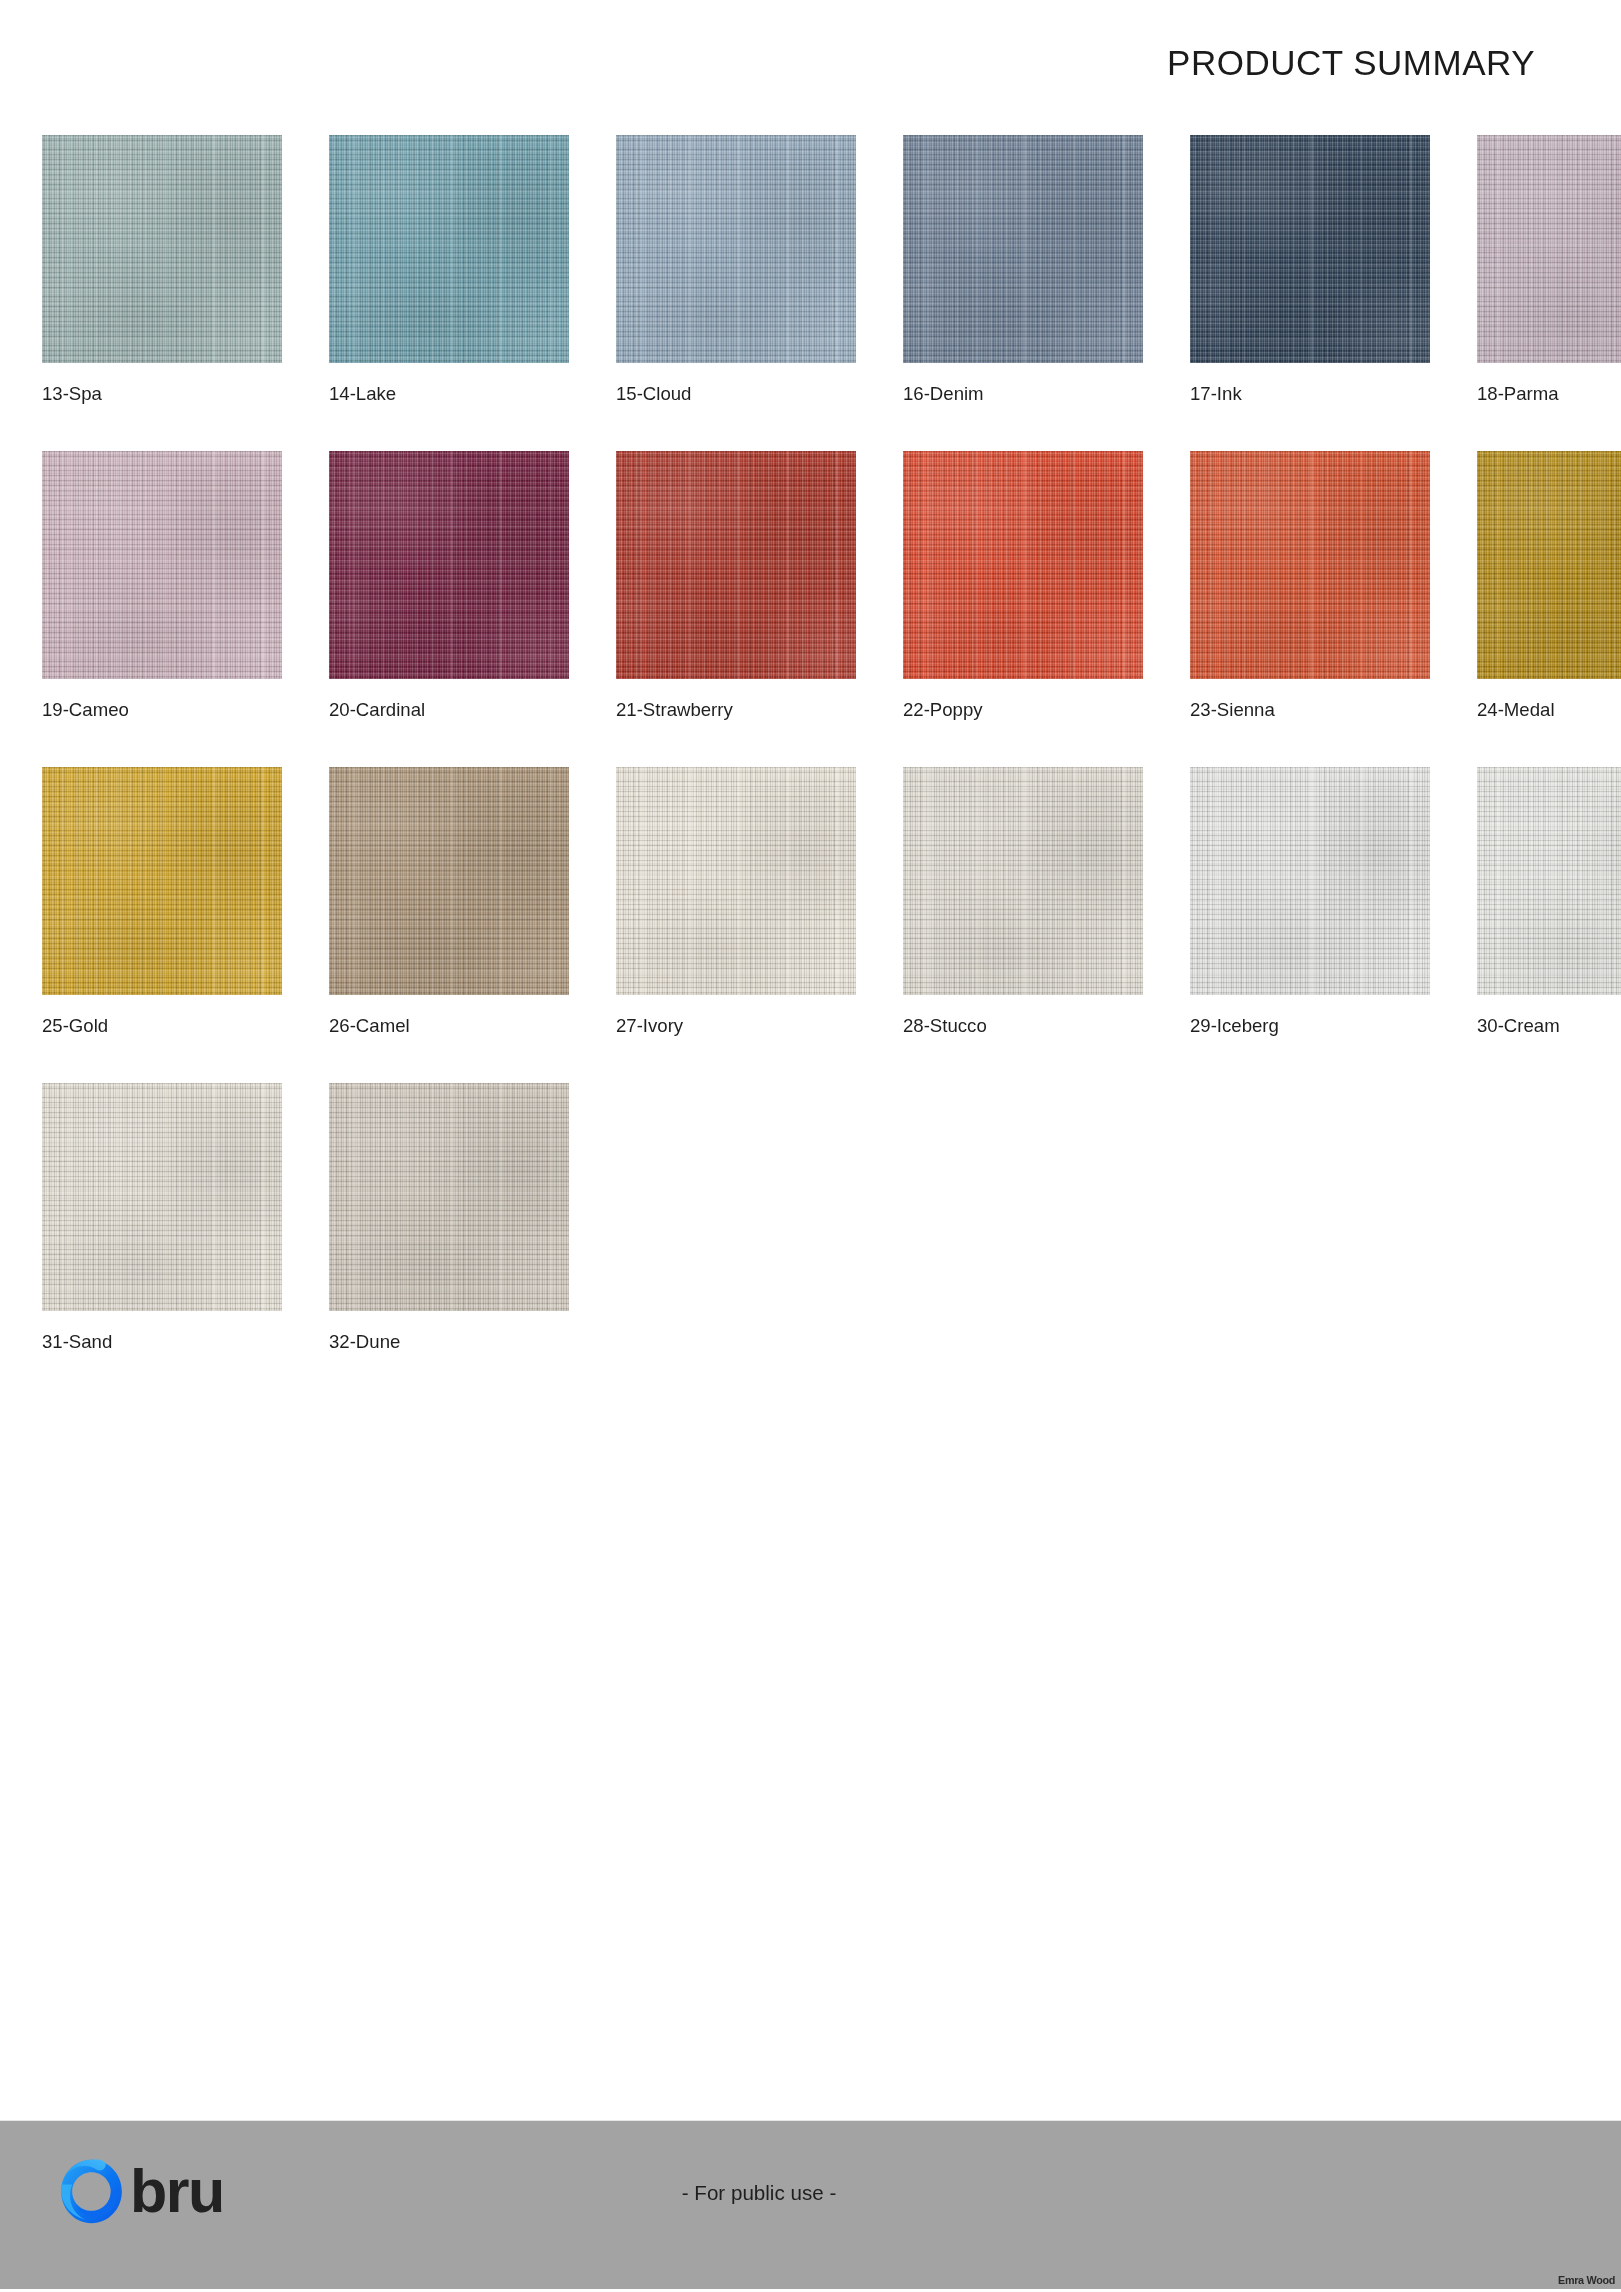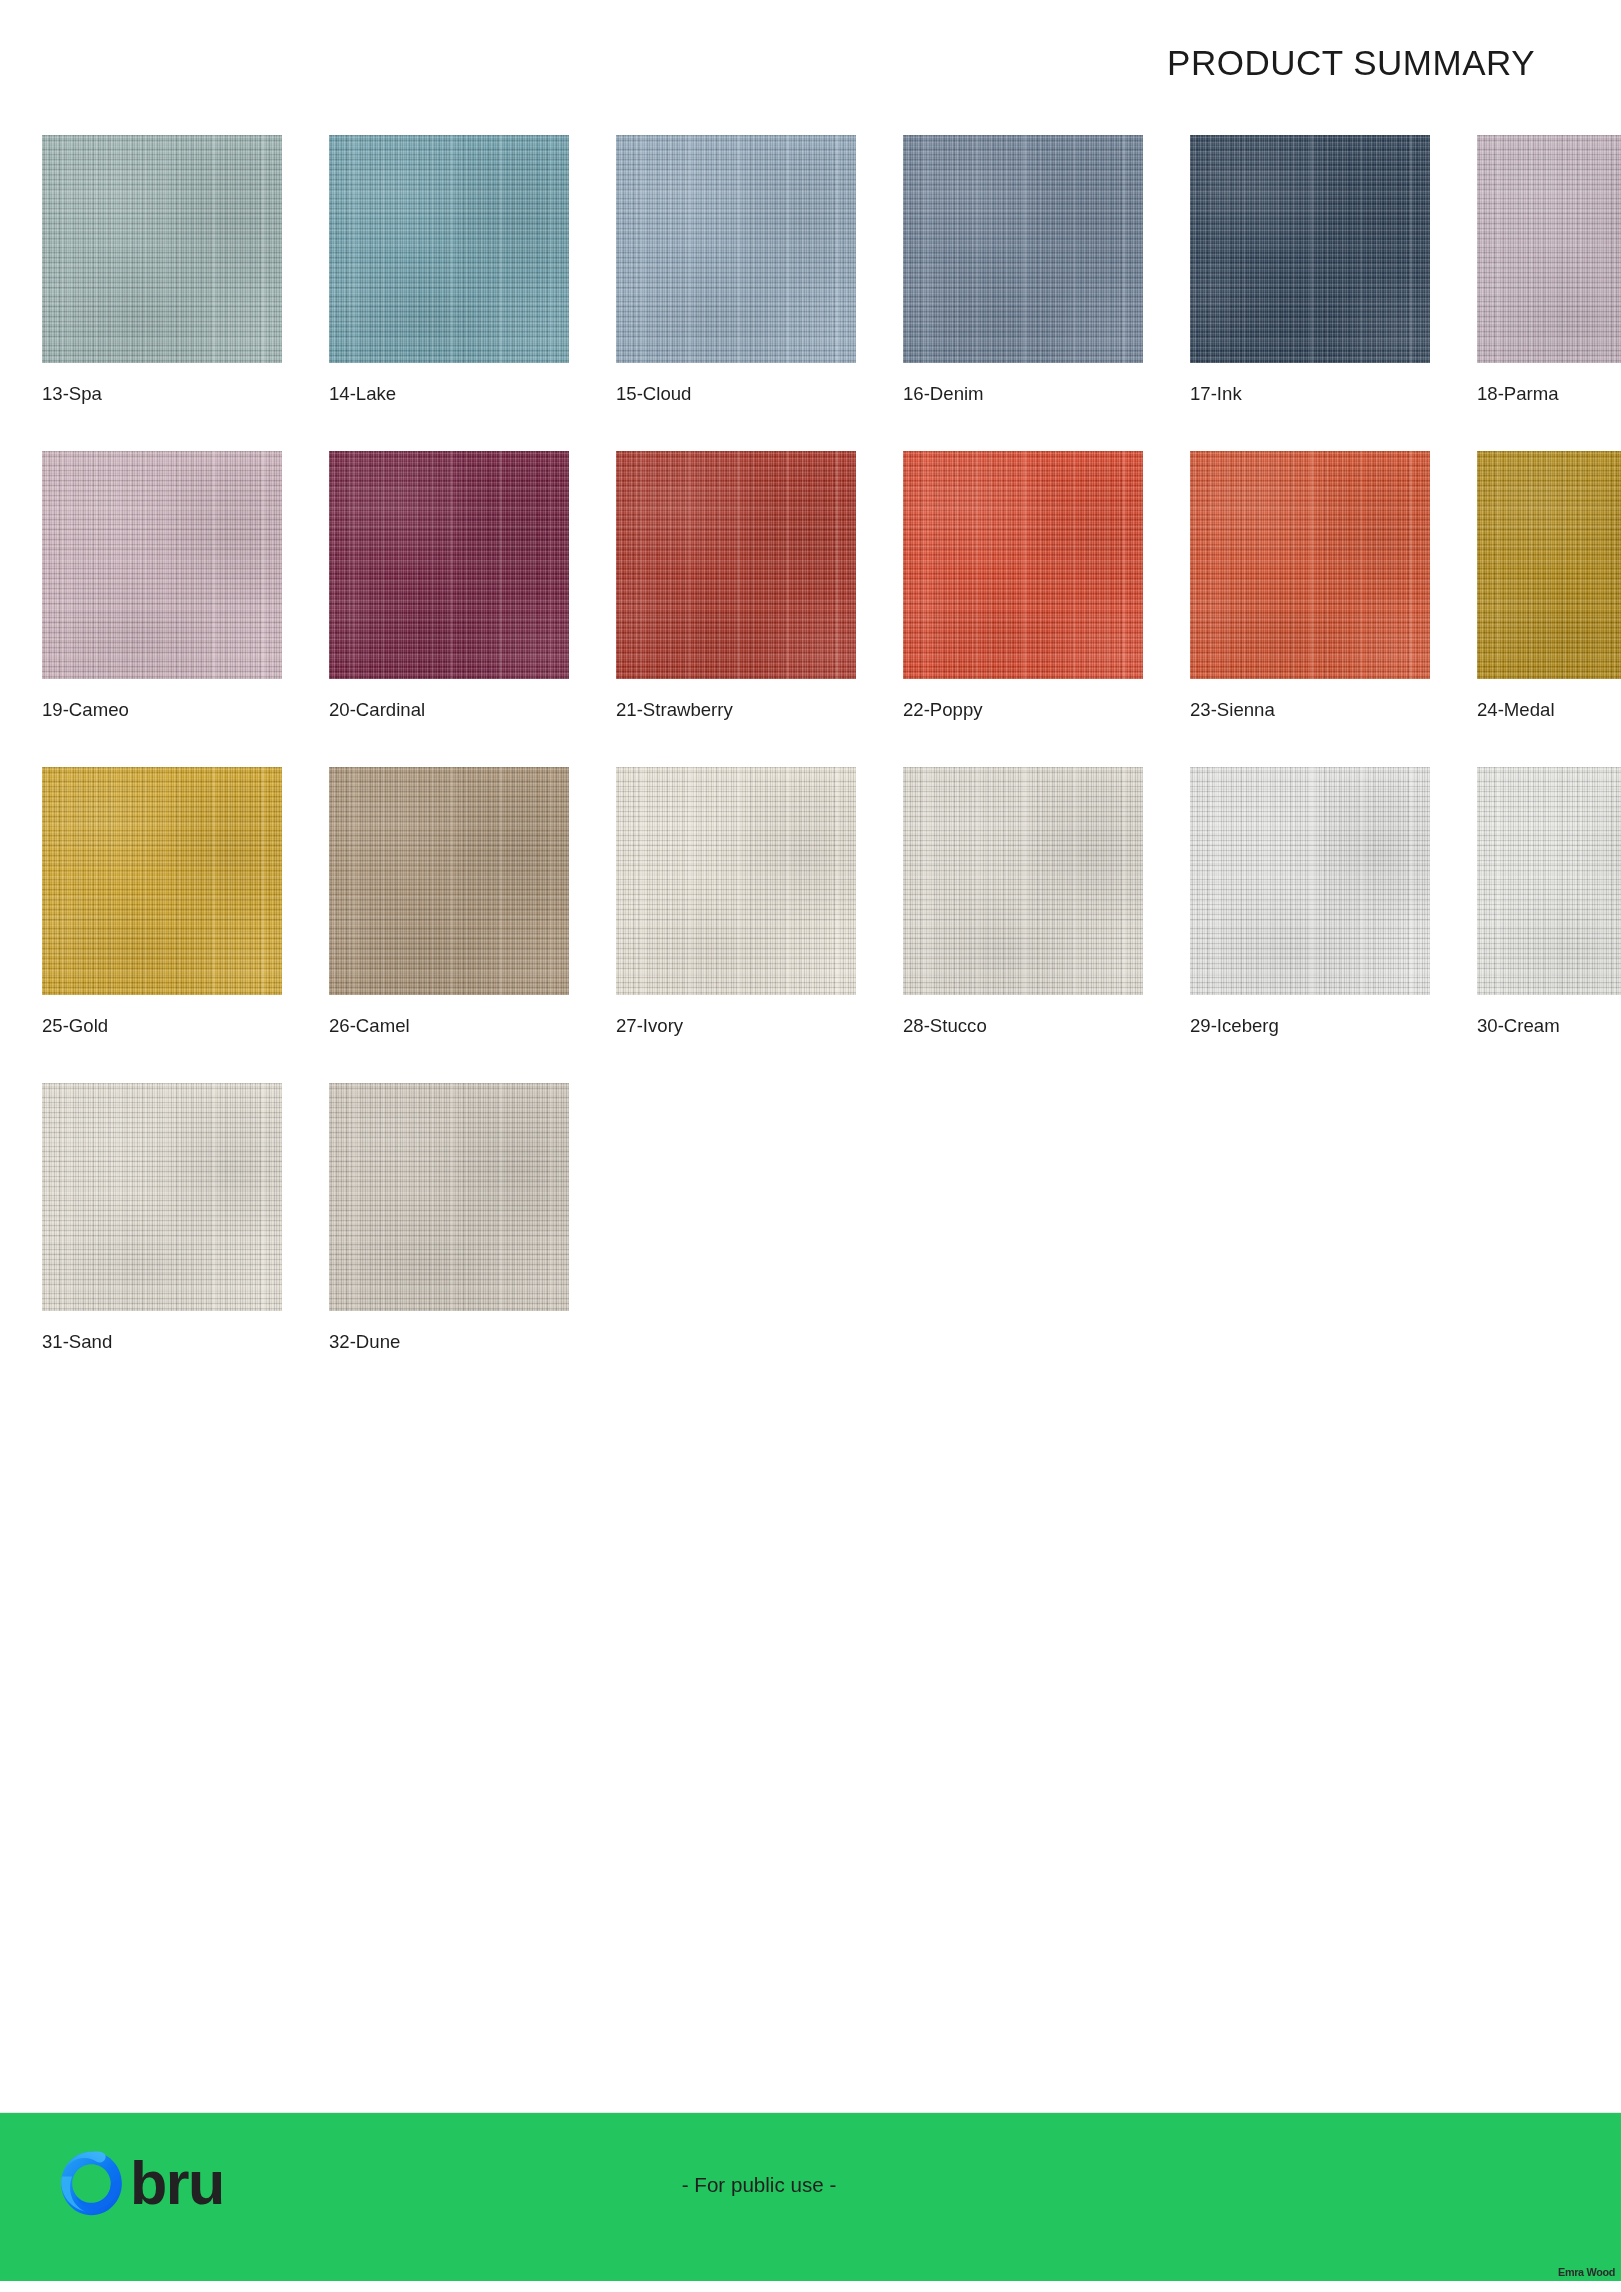--- a/index.html
+++ b/index.html
@@ -144,24 +144,24 @@
     font-weight:400;
     color:#1f1f1f;
     line-height:1.1;
     white-space:nowrap;
   }
 
   
   .footer {
     position:absolute;
     left:0;
-    bottom:12px;
+    bottom:4px;
     width:1621px;
     height:169px;
-    background:#22c55e;
+    background:#a3a3a3;
     border-top:1px solid #e6e6e6;
   }
 
   .footer-logo {
     position:absolute;
     left:57px;
     top:36px;
     display:flex;
     align-items:center;
     gap:3.9px;

